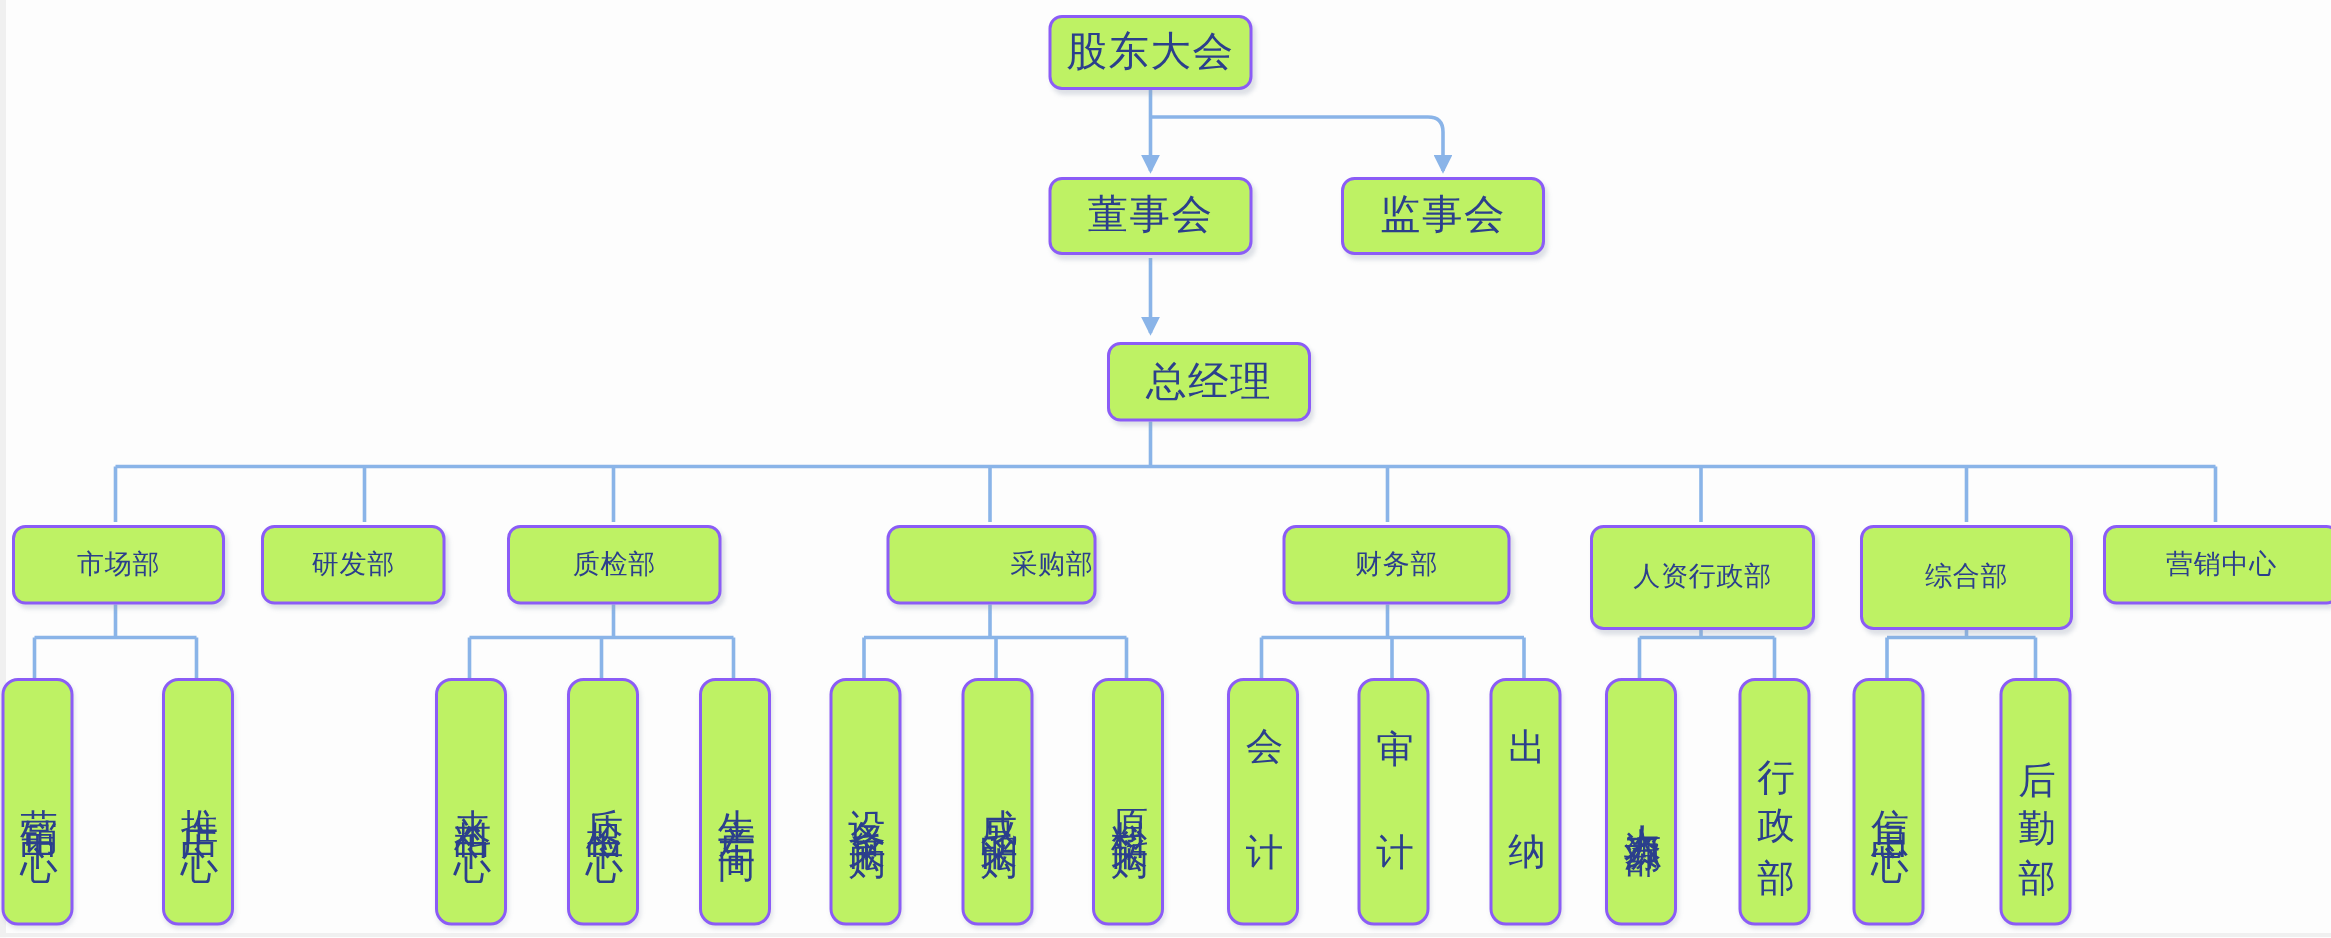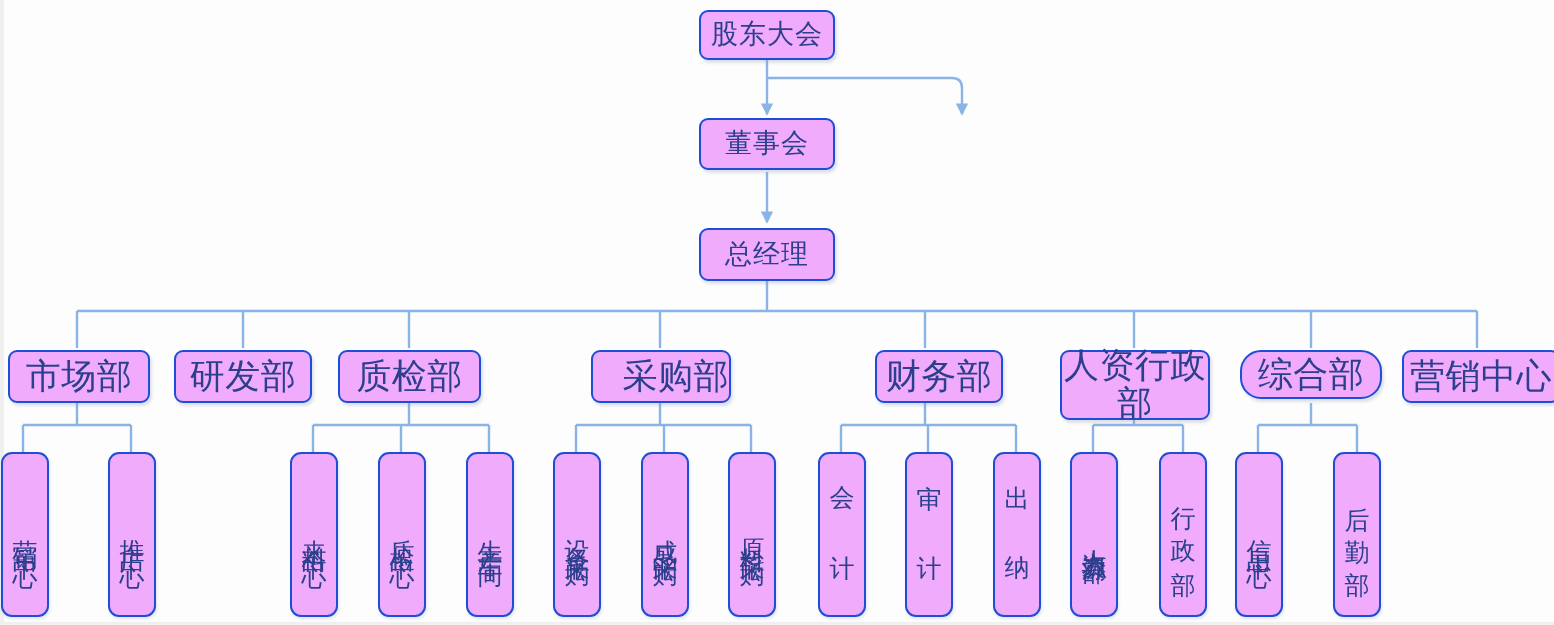--- a/index.html
+++ b/index.html
@@ -31,37 +31,37 @@
   }
   svg.links {
     position: absolute;
     left: 0; top: 0;
     width: 1554px; height: 625px;
     pointer-events: none;
   }
   .node {
     position: absolute;
     box-sizing: border-box;
-    background: #f0abfc;
-    border: 2px solid #1d4ed8;
+    background: #bef264;
+    border: 2px solid #8b5cf6;
     border-radius: 9px;
     color: #2b3f8c;
     box-shadow: 2px 3px 3px rgba(150,160,180,0.30);
     display: flex;
     align-items: center;
     justify-content: center;
     text-align: center;
     line-height: 1.08;
   }
   .node.top {
     font-size: 27px;
     letter-spacing: 1px;
   }
   .node.dept {
-    font-size: 35px;
+    font-size: 18px;
     letter-spacing: 0.5px;
   }
   
   .node.leaf {
     border-radius: 11px;
     border-width: 2px;
     font-size: 25px;
     writing-mode: vertical-rl;
     text-orientation: upright;
     -webkit-writing-mode: vertical-rl;
@@ -146,50 +146,53 @@
   </svg>
 
   <div class="node top" style="left:699px; top:10px; width:136px; height:50px;">
     <span>股东大会</span>
   </div>
 
   <div class="node top" style="left:699px; top:118px; width:136px; height:52px;text-align:center;">
     <span>董事会</span>
   </div>
 
-
-  <div class="node top" style="left:699px; top:228px; width:136px; height:53px;">
+  <div class="node top" style="left:894px; top:118px; width:136px; height:52px;">
+    <span>监事会</span>
+  </div>
+
+  <div class="node top" style="left:738px; top:228px; width:136px; height:53px;">
     <span>总经理</span>
   </div>
 
   <div class="node dept" style="left:8px; top:350px; width:142px; height:53px;">
     <span>市场部</span>
   </div>
 
-  <div class="node dept" style="left:174px; top:350px; width:138px; height:53px;">
+  <div class="node dept" style="left:174px; top:350px; width:123px; height:53px;">
     <span>研发部</span>
   </div>
 
   <div class="node dept" style="left:338px; top:350px; width:143px; height:53px;align-items:center;">
     <span>质检部</span>
   </div>
 
   <div class="node dept" style="left:591px; top:350px; width:140px; height:53px;justify-content:flex-end;">
     <span>采购部</span>
   </div>
 
-  <div class="node dept" style="left:855px; top:350px; width:128px; height:53px;margin-left:20px;">
+  <div class="node dept" style="left:855px; top:350px; width:152px; height:53px;">
     <span>财务部</span>
   </div>
 
   <div class="node dept" style="left:1060px; top:350px; width:150px; height:70px;">
     <span>人资行政部</span>
   </div>
 
-  <div class="node dept" style="left:1240px; top:350px; width:142px; height:49px;border-radius:21px;">
+  <div class="node dept" style="left:1240px; top:350px; width:142px; height:70px;">
     <span>综合部</span>
   </div>
 
   <div class="node dept" style="left:1402px; top:350px; width:158px; height:53px;">
     <span>营销中心</span>
   </div>
 
   <div class="node leaf norm" style="left:1px; top:452px; width:48px; height:165px;">
     <span>营销中心</span>
   </div>

